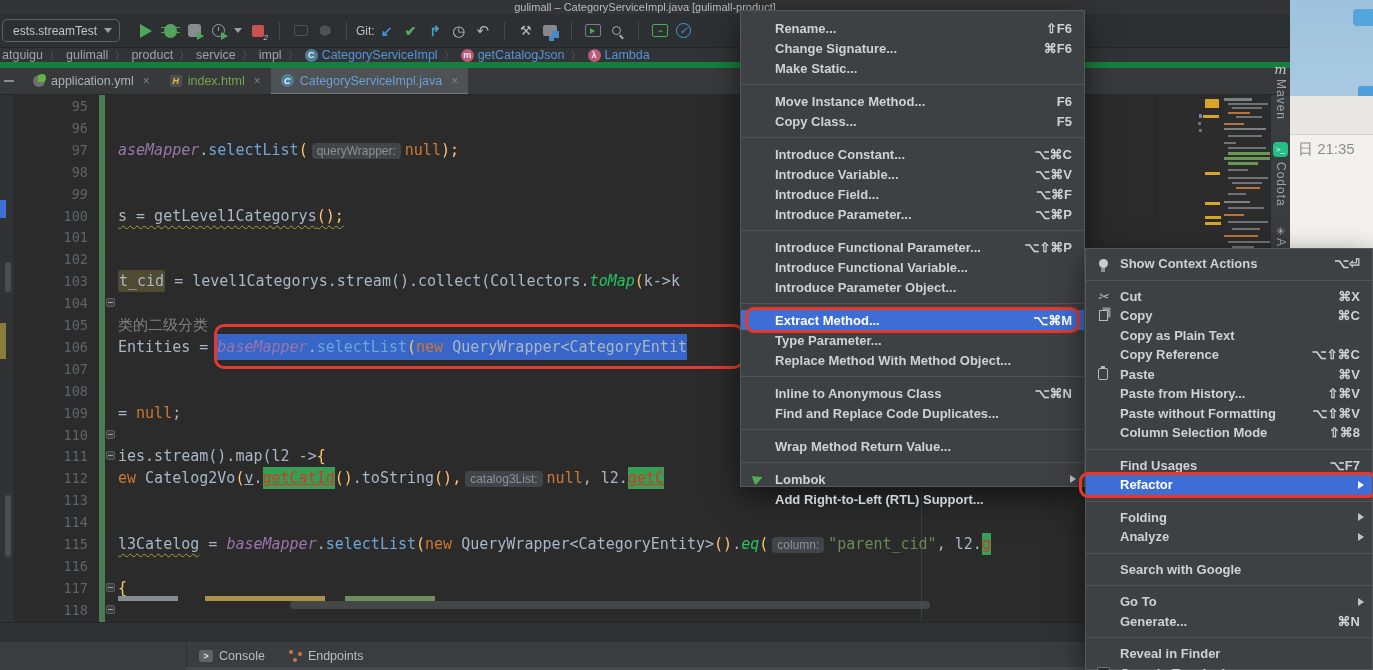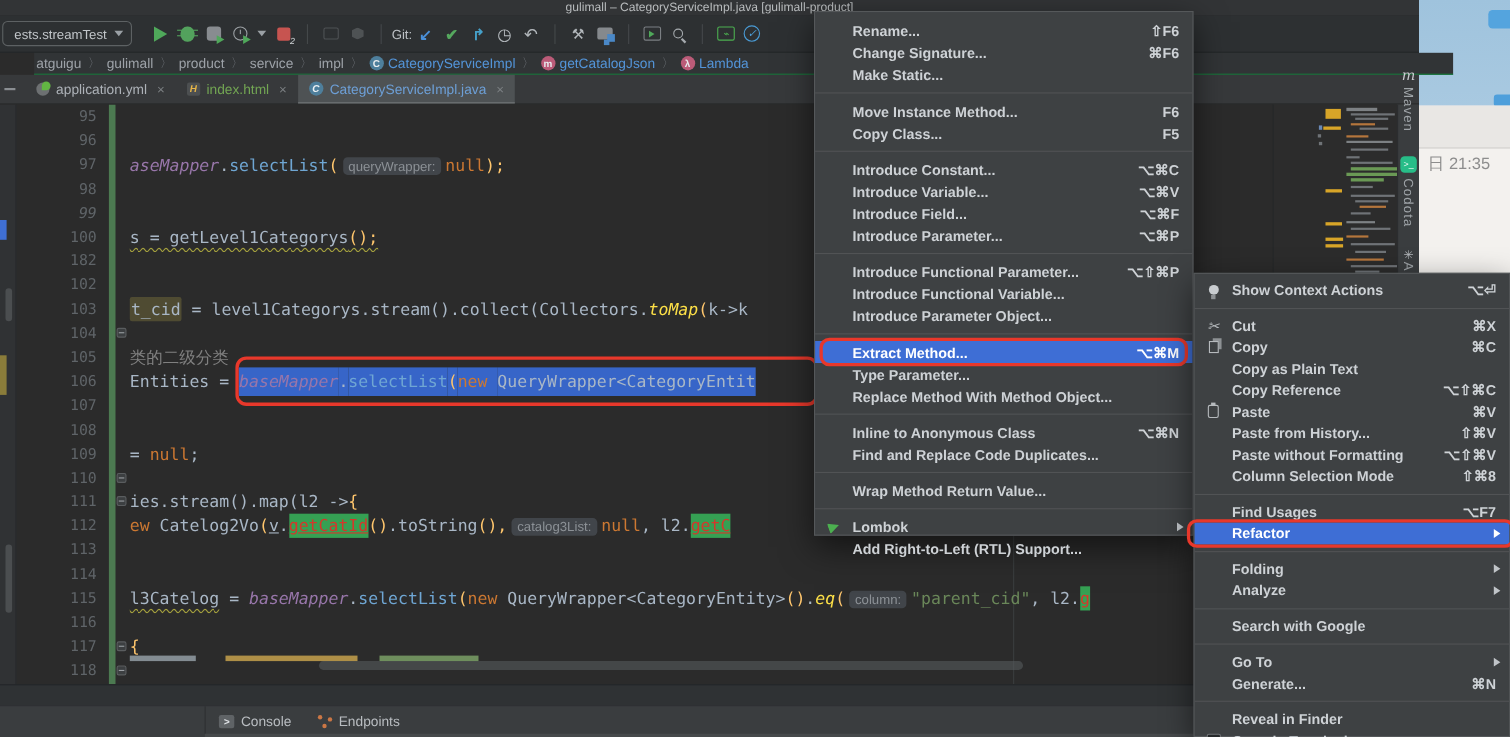--- a/index.html
+++ b/index.html
@@ -14,22 +14,22 @@
   .dt-win{position:absolute;left:0;top:96px;width:83px;height:574px;background:#f3f1ee;}
   .dt-win-head{position:absolute;left:0;top:0;width:100%;height:39px;background:#e9e7e4;border-bottom:1px solid #d2d0cd;}
   .dt-clock{position:absolute;left:8px;top:44px;color:#8d8d8d;font-size:15px;white-space:nowrap;}
 
   
   #ide{position:absolute;left:0;top:0;width:1290px;height:670px;background:#2b2b2b;border-right:1px solid #1d1e1f;}
   #titlebar{position:absolute;left:0;top:0;width:1290px;height:14px;background:#323436;color:#b9bcbe;
     font-size:11px;line-height:14px;text-align:center;white-space:nowrap;overflow:hidden;}
   #toolbar{position:absolute;left:0;top:14px;width:1290px;height:34px;background:#2d3032;border-bottom:1px solid #242628;
     display:flex;align-items:center;color:#bdc1c5;}
-  #breadcrumbs{position:absolute;left:0;top:48px;width:1290px;height:20px;background:#313436;border-bottom:1px solid #15803d;
-    display:flex;align-items:center;color:#9da2a8;font-size:12.5px;white-space:nowrap;overflow:hidden;margin-left:31px;}
+  #breadcrumbs{position:absolute;left:0;top:48px;width:1290px;height:20px;background:#313436;border-bottom:6px solid #15803d;
+    display:flex;align-items:center;color:#9da2a8;font-size:12.5px;white-space:nowrap;overflow:hidden;}
   #tabbar{position:absolute;left:0;top:68px;width:1290px;height:27px;background:#37393b;border-bottom:1px solid #272829;display:flex;align-items:stretch;}
 
   
   .tb-sep{width:1px;height:18px;background:#44484a;margin:0 9px;}
   .combo{display:flex;align-items:center;height:23px;margin-left:-6px;padding:0 7px 0 10px;border:1px solid #5d6163;border-radius:5px;
     color:#c2c6ca;font-size:12px;gap:7px;}
   .caret{width:0;height:0;border-left:4px solid transparent;border-right:4px solid transparent;border-top:5px solid #9aa0a5;}
   .tbi{display:inline-flex;align-items:center;justify-content:center;width:24px;height:24px;position:relative;font-size:15px;}
   .play{width:0;height:0;border-top:7px solid transparent;border-bottom:7px solid transparent;border-left:12px solid #4fa85a;}
   .bug{width:13px;height:14px;background:#53a25d;border-radius:7px/8px;position:relative;}
@@ -81,21 +81,21 @@
   .ls-blue{position:absolute;left:0;top:105px;width:6px;height:18px;background:#3f6fd4;}
   .ls-olive{position:absolute;left:0;top:228px;width:6px;height:36px;background:#8a7c3a;}
   .ls-pill1{position:absolute;left:5px;top:167px;width:6px;height:30px;background:#4b4e50;border-radius:3px;}
   .ls-pill2{position:absolute;left:5px;top:400px;width:6px;height:62px;background:#4b4e50;border-radius:3px;}
   #vcsbar{position:absolute;left:99px;top:0;width:6px;height:527px;background:#4c7a51;}
   #marginguide{position:absolute;left:921px;top:0;width:1px;height:527px;background:#3a3d3f;}
   .code-row{position:absolute;left:0;right:0;height:22px;line-height:22px;white-space:pre;}
   .lnum{position:absolute;left:0;width:88px;text-align:right;color:#5f6468;font-family:"DejaVu Sans Mono",monospace;font-size:13.5px;}
   .ctext{position:absolute;left:118px;font-family:"DejaVu Sans Mono",monospace;font-size:15px;}
   .s-p{color:#a9b7c6}.s-f{color:#9876aa;font-style:italic}.s-m{color:#6fa6d3}.s-y{color:#ffc66d}
-  .s-k{color:#cc7832}.s-ym{color:#fde047;font-style:italic}.s-str{color:#6a8759}.s-cm{color:#808080}
+  .s-k{color:#cc7832}.s-ym{color:#22c55e;font-style:italic}.s-str{color:#6a8759}.s-cm{color:#808080}
   .s-hint{background:#41454a;color:#8c9196;font-size:12px;border-radius:4px;padding:1px 5px;margin:0 4px;font-family:"Liberation Sans",sans-serif;}
   .s-sel{background:#3765c8;padding:4px 0;}
   .s-ghl{background:#35a053;color:#d4372b;text-decoration:underline;padding:2px 0;}
   .s-olv{background:#4f4b32;border-radius:2px;padding:2px 1px;}
   .s-wavy{text-decoration:underline wavy #a5a13d;text-underline-offset:4px;text-decoration-thickness:1px;}
   .s-usol{text-decoration:underline;}
   .fold{position:absolute;left:106px;width:9px;height:9px;background:#3c3f41;border:1px solid #5a5d5f;border-radius:2px;}
   .fold:after{content:"";position:absolute;left:1px;right:1px;top:3px;border-top:1px solid #9a9ea2;}
   #sel-redbox{position:absolute;left:214px;top:229px;width:530px;height:45px;border:3px solid #e8382b;border-radius:10px;}
   #hscroll{position:absolute;left:290px;top:506px;width:640px;height:8px;background:#5a5e61;opacity:.55;border-radius:4px;}
@@ -286,21 +286,21 @@
     <div id="editor">
       <div id="vcsbar"></div>
       <div id="marginguide"></div>
       <div id="code-lines">
           <div class="code-row" style="top: 0px;"><span class="lnum">95</span></div>
           <div class="code-row" style="top: 21.9px;"><span class="lnum">96</span></div>
           <div class="code-row" style="top: 43.8px;"><span class="lnum">97</span><span class="ctext"><span class="s-f">aseMapper</span><span class="s-p">.</span><span class="s-m">selectList</span><span class="s-y">(</span><span class="s-hint">queryWrapper:</span><span class="s-k">null</span><span class="s-y">);</span></span></div>
           <div class="code-row" style="top: 65.7px;"><span class="lnum">98</span></div>
           <div class="code-row" style="top: 87.6px; font-style: italic;"><span class="lnum">99</span></div>
           <div class="code-row" style="top: 109.5px;"><span class="lnum">100</span><span class="ctext"><span class="s-p s-wavy">s = getLevel1Categorys</span><span class="s-y s-wavy">();</span></span></div>
-          <div class="code-row" style="top: 131.4px;"><span class="lnum">182</span></div>
+          <div class="code-row" style="top: 131.4px;"><span class="lnum">101</span></div>
           <div class="code-row" style="top: 153.3px;"><span class="lnum">102</span></div>
           <div class="code-row" style="top: 175.2px;"><span class="lnum">103</span><span class="ctext"><span class="s-p s-olv">t_cid</span><span class="s-p"> = level1Categorys.stream().collect(Collectors.</span><span class="s-ym">toMap</span><span class="s-y">(</span><span class="s-p">k-&gt;k</span></span></div>
           <div class="code-row" style="top: 197.1px;"><span class="lnum">104</span></div>
           <div class="code-row" style="top: 219px;"><span class="lnum">105</span><span class="ctext"><span class="s-cm">类的二级分类</span></span></div>
           <div class="code-row" style="top: 240.9px;"><span class="lnum">106</span><span class="ctext"><span class="s-p">Entities = </span><span class="s-f s-sel">baseMapper</span><span class="s-p s-sel">.</span><span class="s-m s-sel">selectList</span><span class="s-y s-sel">(</span><span class="s-k s-sel">new </span><span class="s-p s-sel">QueryWrapper&lt;CategoryEntit</span></span></div>
           <div class="code-row" style="top: 262.8px;"><span class="lnum">107</span></div>
           <div class="code-row" style="top: 284.7px;"><span class="lnum">108</span></div>
           <div class="code-row" style="top: 306.6px;"><span class="lnum">109</span><span class="ctext"><span class="s-p">= </span><span class="s-k">null</span><span class="s-p">;</span></span></div>
           <div class="code-row" style="top: 328.5px;"><span class="lnum">110</span></div>
           <div class="code-row" style="top: 350.4px;"><span class="lnum">111</span><span class="ctext"><span class="s-p">ies.stream().map(l2 -&gt;</span><span class="s-y">{</span></span></div>

